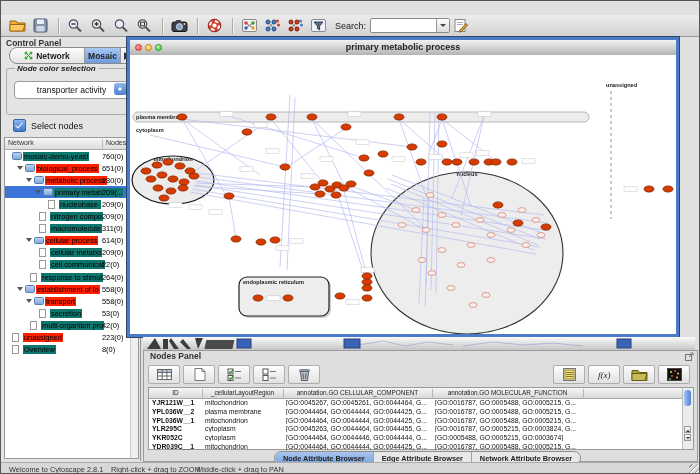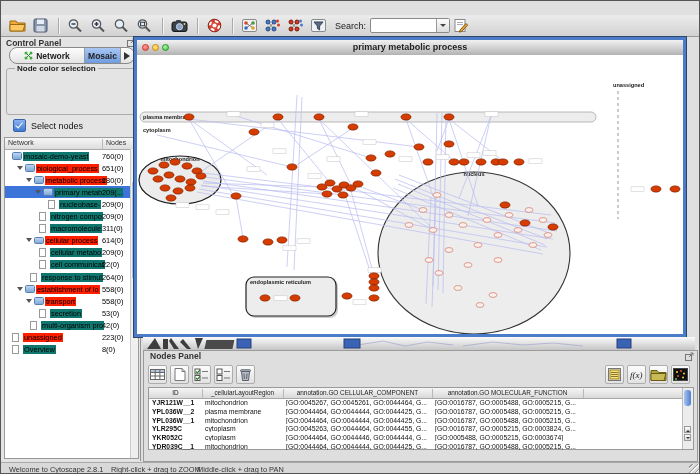--- a/index.html
+++ b/index.html
@@ -31,21 +31,21 @@
   .float-ic{position:absolute;right:4px;top:1px;width:9px;height:9px;}
   .cp-tabs{position:absolute;left:8px;top:10px;width:124px;height:15px;border:1px solid #8a8a8a;border-radius:8px;
     background:linear-gradient(#fdfdfd,#e3e3e3);display:flex;overflow:hidden;}
   .seg{display:flex;align-items:center;justify-content:center;font-size:8.5px;font-weight:bold;color:#222;}
   .seg.network{width:74px;border-right:1px solid #9a9a9a;}
   .seg.mosaic{width:35px;background:linear-gradient(#a8c6f2,#6f9ce0);border-right:1px solid #9a9a9a;}
   .seg.more{flex:1;}
   .tri-right{width:0;height:0;border:4px solid transparent;border-left:6px solid #333;margin-left:3px;}
   .net-glyph{width:9px;height:9px;margin-right:3px;}
   .groupbox{position:absolute;left:5px;top:31px;width:129px;height:45px;border:1px solid #ababab;border-radius:3px;}
-  .groupbox legend,.gb-label{position:absolute;left:8px;top:-5px;background:#e4e4e4;padding:0 2px;font-size:8px;color:#222;font-weight:bold;}
+  .groupbox legend,.gb-label{position:absolute;left:8px;top:-5px;background:#e4e4e4;padding:0 2px;font-size:8px;color:#222;font-weight:bold;font-style:italic;}
   .combo{position:absolute;left:7px;top:12px;width:113px;height:16px;background:#fff;border:1px solid #9a9a9a;
     border-radius:4px;font-size:8.5px;display:flex;align-items:center;justify-content:center;color:#111;}
   .combo .stepper{position:absolute;right:1px;top:1px;width:13px;height:12px;border-radius:3px;
     background:linear-gradient(#8fb5ee,#4f7fce);}
   .stepper:before{content:"";position:absolute;left:4px;top:2px;border:2.5px solid transparent;border-bottom-color:#fff;}
   .stepper:after{content:"";position:absolute;left:4px;bottom:2px;border:2.5px solid transparent;border-top-color:#fff;}
   .cb-row{position:absolute;left:12px;top:82px;display:flex;align-items:center;}
   .checkbox{width:11px;height:11px;border-radius:2px;border:1px solid #3a62a8;
     background:linear-gradient(#8ab4f0,#3f7ad2);position:relative;}
   .checkbox:after{content:"";position:absolute;left:2.5px;top:1px;width:3px;height:6px;
@@ -63,36 +63,36 @@
     background:linear-gradient(#bcd6f2,#7fa8d8);border:1px solid #5a7fae;box-sizing:border-box;}
   .tico-file{position:absolute;top:1.5px;width:7px;height:9px;background:#fff;border:1px solid #999;box-sizing:border-box;}
   .tlabel{position:absolute;top:1.5px;padding:0 1px;white-space:nowrap;}
   .hl-g{background:#0f766e;}
   .hl-r{background:#ff2000;}
   .tval{position:absolute;left:97px;top:1.5px;}
   .tree-sb{position:absolute;right:0;top:11px;width:7px;bottom:0;background:#efefef;border-left:1px solid #ccc;}
   .tree-sb .thumb{position:absolute;left:0.5px;top:32px;width:5px;height:98px;border-radius:3px;
     background:linear-gradient(90deg,#a6c6f2,#5d8cd6);}
   
-  .netframe{position:absolute;left:133px;top:36px;width:552px;height:300px;border:3px solid #4c7cc8;
+  .netframe{position:absolute;left:126px;top:36px;width:552px;height:300px;border:3px solid #4c7cc8;
     outline:1px solid #29466b;box-sizing:border-box;background:#fff;}
   .vtitle{position:absolute;left:0;top:0;right:0;height:15px;
     background:linear-gradient(#f2f2f2,#cdcdcd 60%,#b2b2b2);border-bottom:1px solid #828282;}
   .vtl{position:absolute;top:4px;width:7px;height:7px;border-radius:50%;box-sizing:border-box;}
   .vtitle .t{position:absolute;left:0;right:0;top:1.5px;text-align:center;font-size:9px;font-weight:bold;color:#222;}
   .canvas{position:absolute;left:0;top:15px;right:0;bottom:0;background:#fff;overflow:hidden;}
   
   .strip{position:absolute;left:142px;top:336px;width:552px;height:13px;
     background:linear-gradient(#fafafa,#c6c6c6);border-bottom:1px solid #8a8a8a;overflow:hidden;}
   
   .dp{position:absolute;left:142px;top:349px;width:555px;height:112px;background:#dedede;
     border:1px solid #9a9a9a;box-sizing:border-box;}
   .dp-title{position:absolute;left:6px;top:0px;font-size:8.5px;font-weight:bold;color:#333;}
   .dp-toolbar{position:absolute;left:4px;top:12px;right:4px;height:23px;display:flex;align-items:center;}
-  .dp-btn{width:19px;height:19px;margin-right:3px;border:1px solid #adadad;border-radius:2px;
+  .dp-btn{width:32px;height:19px;margin-right:3px;border:1px solid #adadad;border-radius:2px;
     background:linear-gradient(#fcfcfc,#e2e2e2);display:inline-flex;align-items:center;justify-content:center;box-sizing:border-box;}
   .dp-spacer{flex:1;}
   .dtable{position:absolute;left:4px;top:36px;width:546px;height:63px;background:#fff;border:1px solid #9a9a9a;box-sizing:border-box;}
   .dt-head{position:absolute;left:0;top:0;right:10px;height:10px;background:linear-gradient(#f6f6f6,#d9d9d9);
     border-bottom:1px solid #a8a8a8;font-size:6.4px;color:#222;}
   .dt-hcell{position:absolute;top:1px;text-align:center;border-right:1px solid #b8b8b8;height:9px;overflow:hidden;white-space:nowrap;}
   .dt-row{position:absolute;left:0;right:10px;height:8.8px;font-size:6.8px;color:#111;white-space:nowrap;}
   .dt-cell{position:absolute;top:0.5px;overflow:hidden;white-space:nowrap;}
   .dt-cell.id{font-weight:bold;}
   .dt-sb{position:absolute;right:0;top:0;width:10px;bottom:0;background:#ececec;border-left:1px solid #bbb;}
@@ -261,20 +261,24 @@
       </div>
       <div class="seg mosaic">
         <span>Mosaic</span>
       </div>
       <div class="seg more">
           <span class="tri-right"></span>
         </div>
     </div>
     <div class="groupbox">
       <span class="gb-label">Node color selection</span>
+      <div class="combo">
+        <span>transporter activity</span>
+        <span class="stepper"></span>
+      </div>
     </div>
     <div class="cb-row">
       <span class="checkbox"></span>
       <span class="cb-label">Select nodes</span>
     </div>
     <div class="tree">
       <div class="tree-head">
         <span class="th-net">Network</span>
         <span class="th-nodes">Nodes</span>
       </div>
@@ -694,20 +698,25 @@
             <span class="dt-cell" style="left: 137px; width: 144px;">[GO:0044464, GO:0044444, GO:0044425, G...</span>
             <span class="dt-cell" style="left: 286px; width: 146px;">[GO:0016787, GO:0005488, GO:0005215, G...</span>
           </div>
         </div>
       <div class="dt-sb">
         <div class="thumb"></div>
         <div class="arr up"></div>
         <div class="arr down"></div>
       </div>
     </div>
+    <div class="dp-tabs" id="dp-tabs">
+        <span class="dp-tab active">Node Attribute Browser</span>
+        <span class="dp-tab">Edge Attribute Browser</span>
+        <span class="dp-tab">Network Attribute Browser</span>
+      </div>
   </div>
 
   <div class="statusbar">
     <span class="sb-t" style="left:8px;">Welcome to Cytoscape 2.8.1</span>
     <span class="sb-t" style="left:110px;">Right-click + drag to ZOOM</span>
     <span class="sb-t" style="left:196px;">Middle-click + drag to PAN</span>
     <span class="grip"></span>
   </div>
 
 </div>

